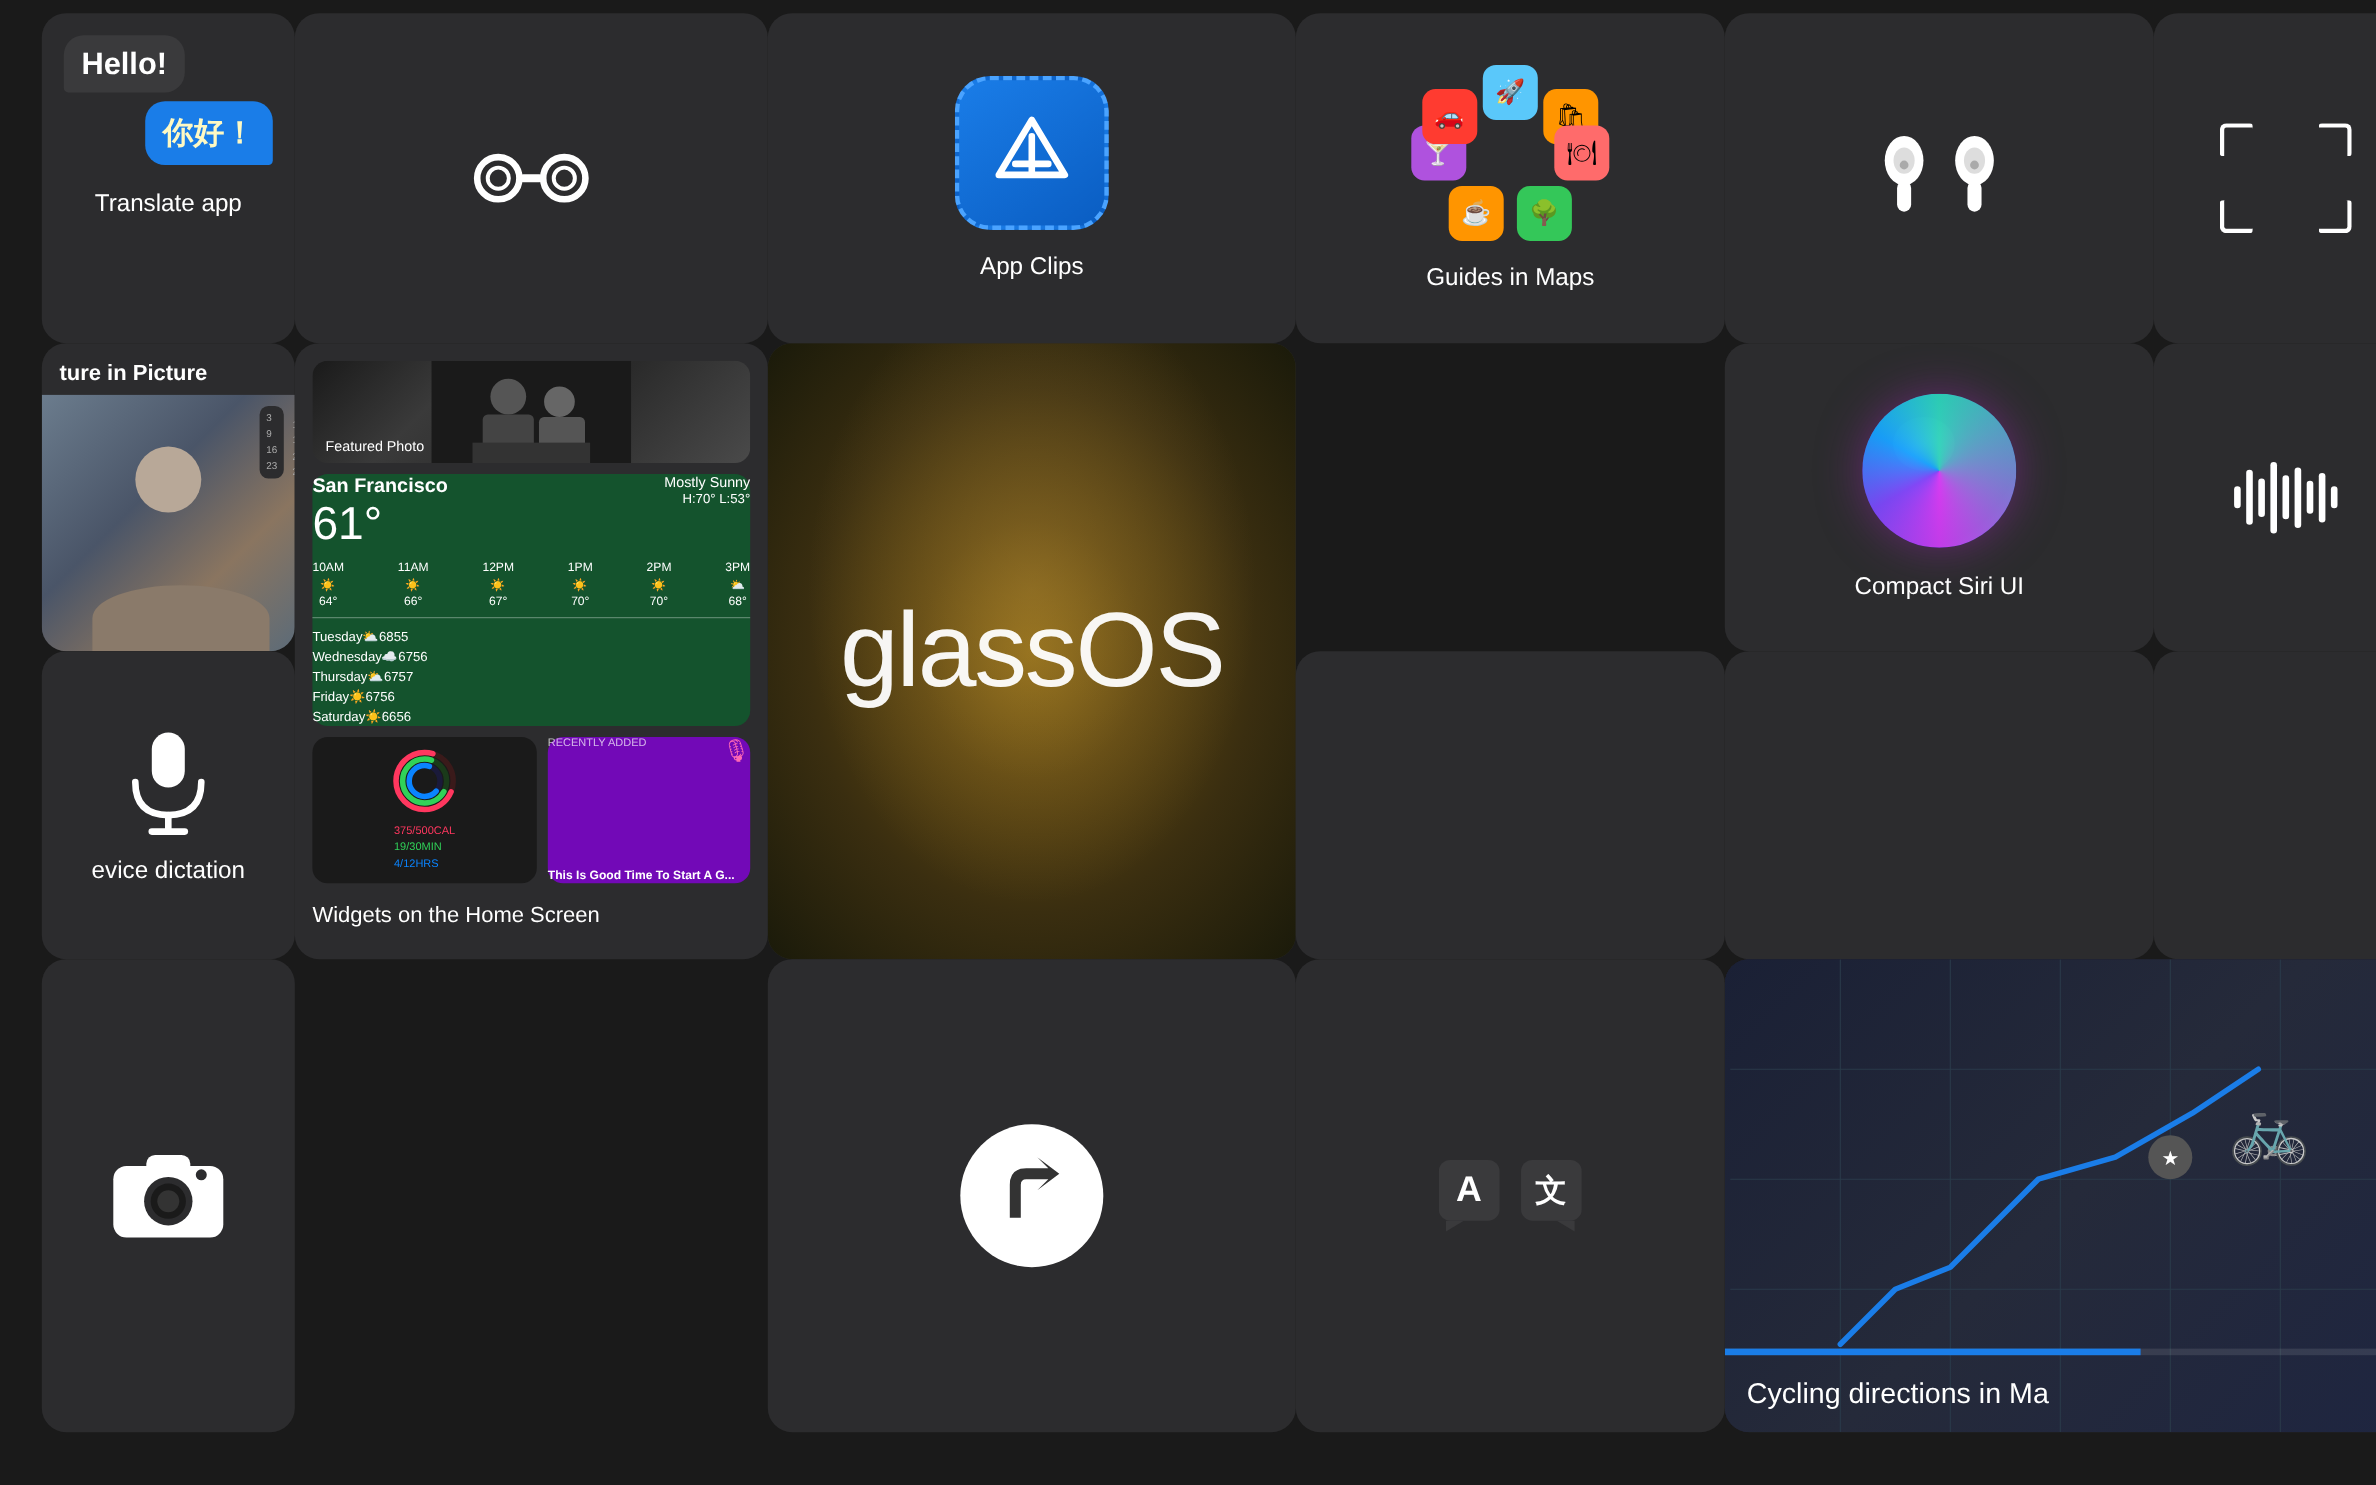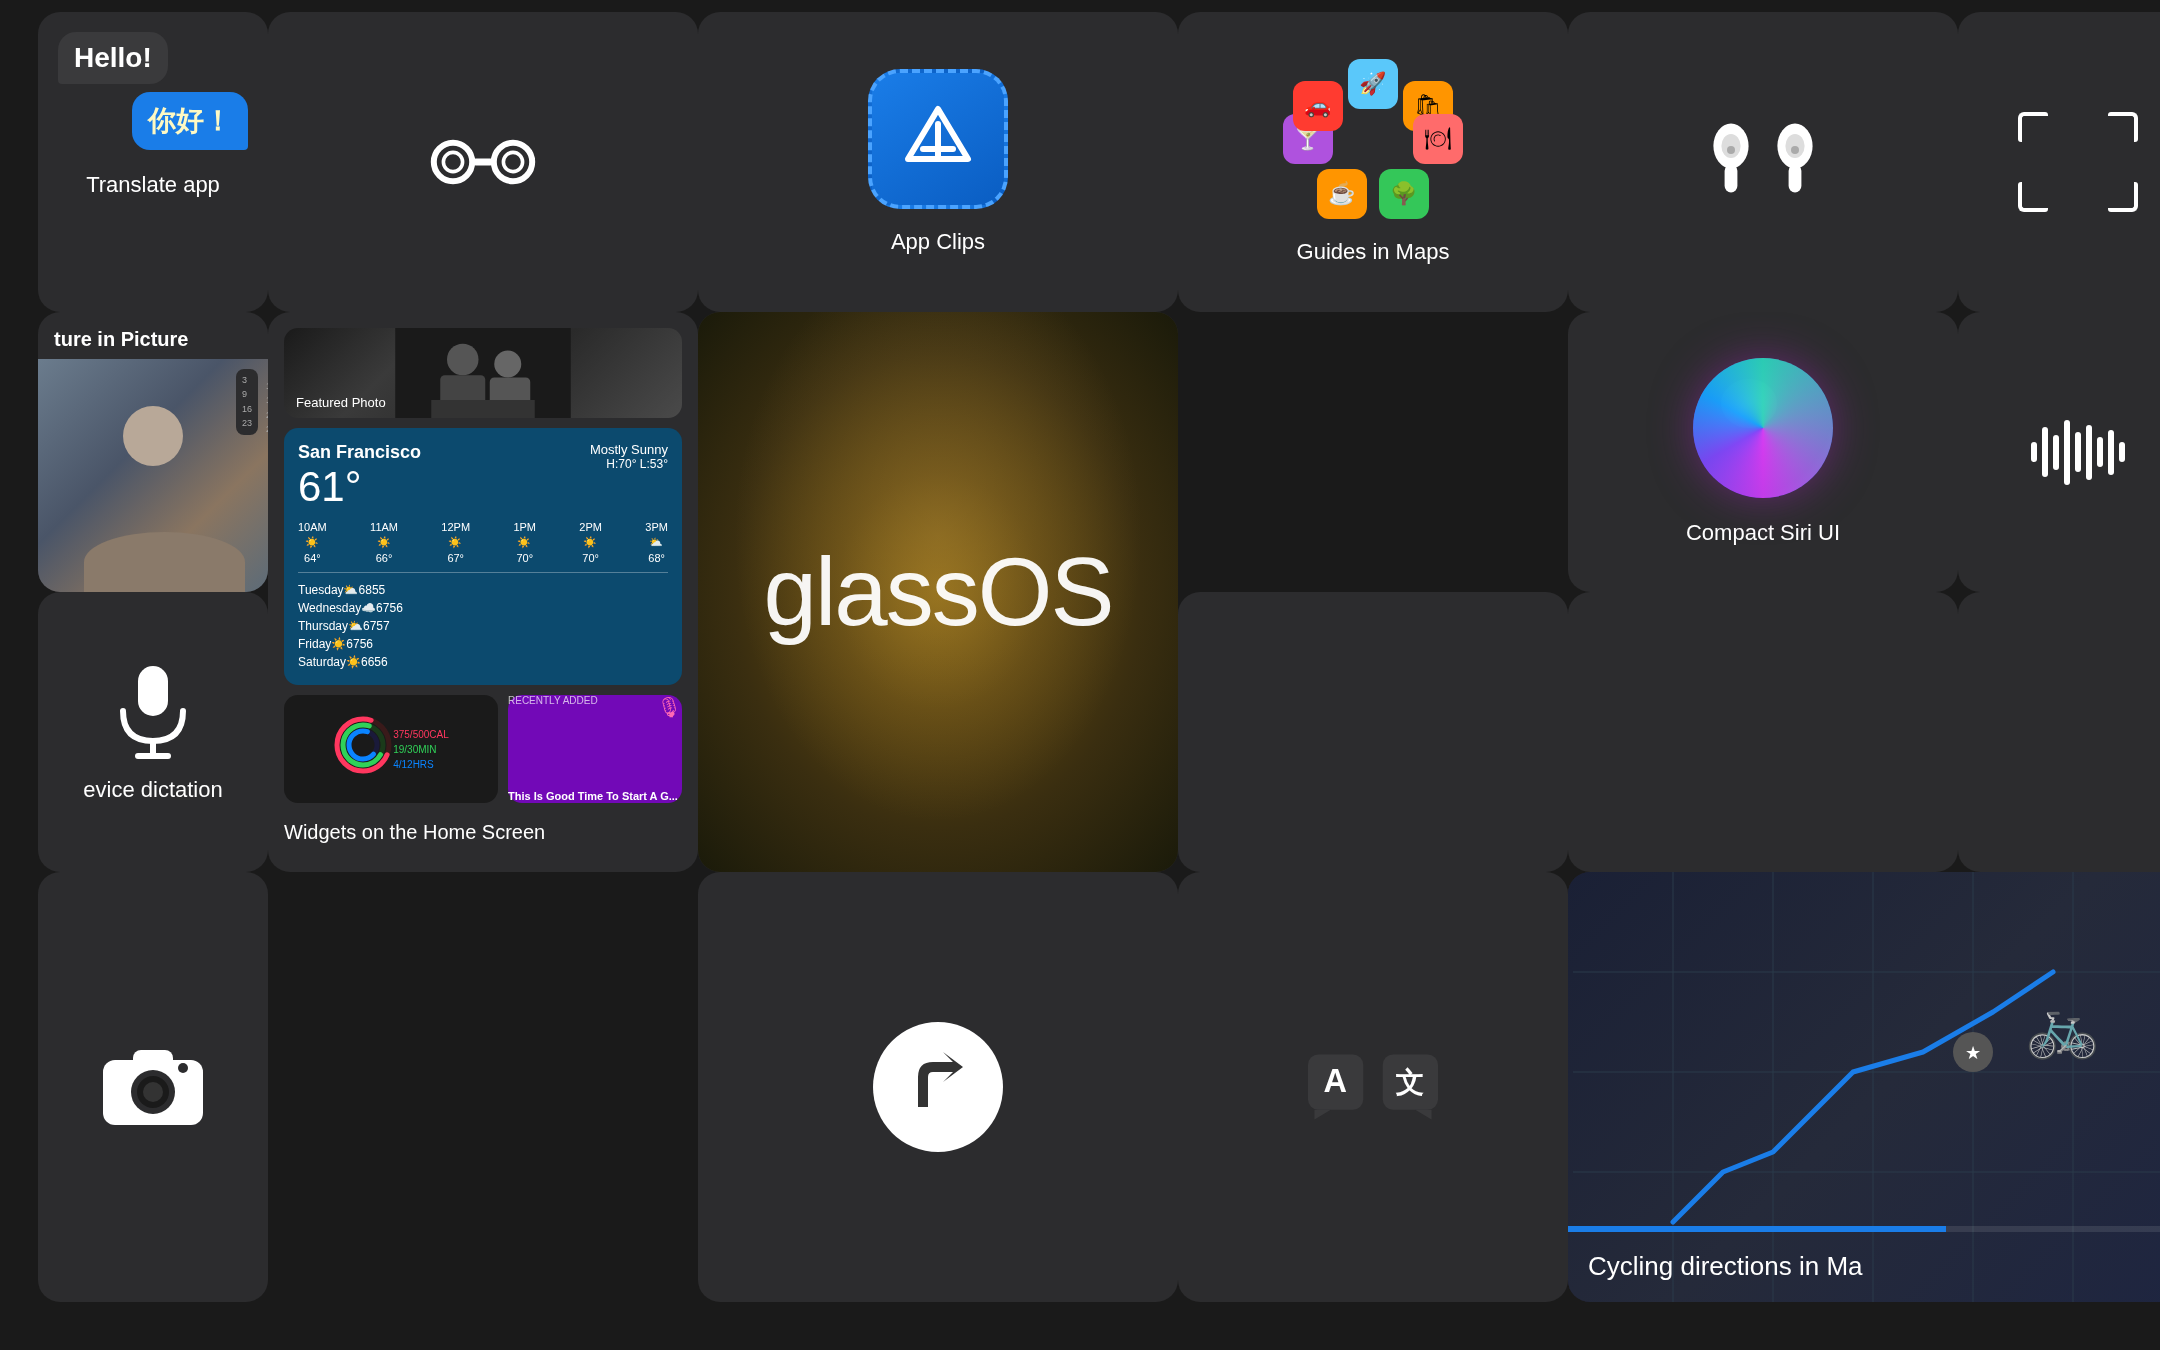--- a/index.html
+++ b/index.html
@@ -272,23 +272,22 @@
     }
     .photo-kids {
       width: 100%;
       height: 100%;
       background: linear-gradient(135deg, #1a1a1a 0%, #3a3a3a 30%, #2a2a2a 60%, #4a4a4a 100%);
       display: flex;
       align-items: center;
       justify-content: center;
     }
     .weather-widget {
-      background: #0c4a6e;
+      background: #14532d;
       border-radius: 14px;
-      padding: 14px;
       color: white;
     }
     .weather-city {
       font-size: 18px;
       font-weight: 600;
     }
     .weather-temp {
       font-size: 42px;
       font-weight: 300;
     }
@@ -317,23 +316,23 @@
     }
     .widgets-bottom {
       display: flex;
       gap: 10px;
       flex: 1;
     }
     .activity-widget {
       flex: 1;
       background: #1a1a1a;
       border-radius: 14px;
-      padding: 20px;
-      display: flex;
-      flex-direction: row;
+      padding: 10px;
+      display: flex;
+      flex-direction: column;
       justify-content: center;
       align-items: center;
     }
     .activity-ring {
       width: 60px;
       height: 60px;
       position: relative;
       margin-bottom: 8px;
     }
     .activity-stats {

